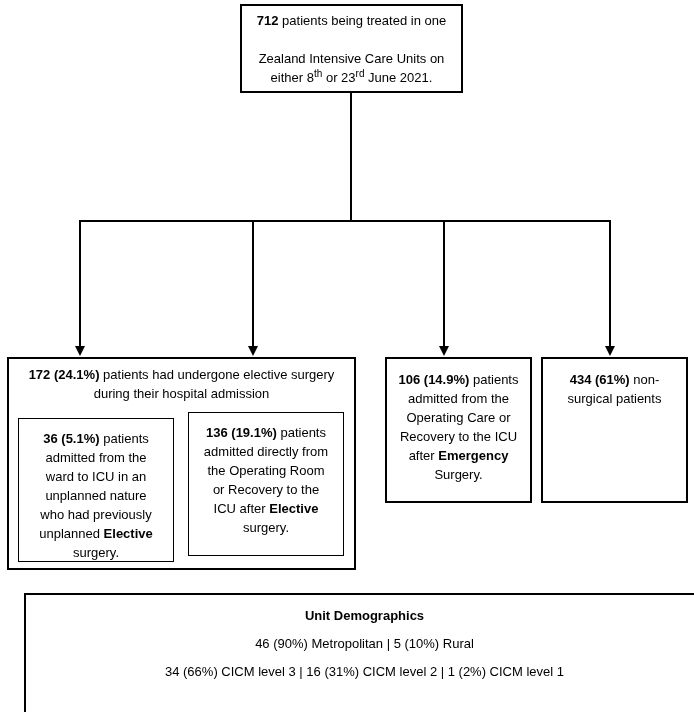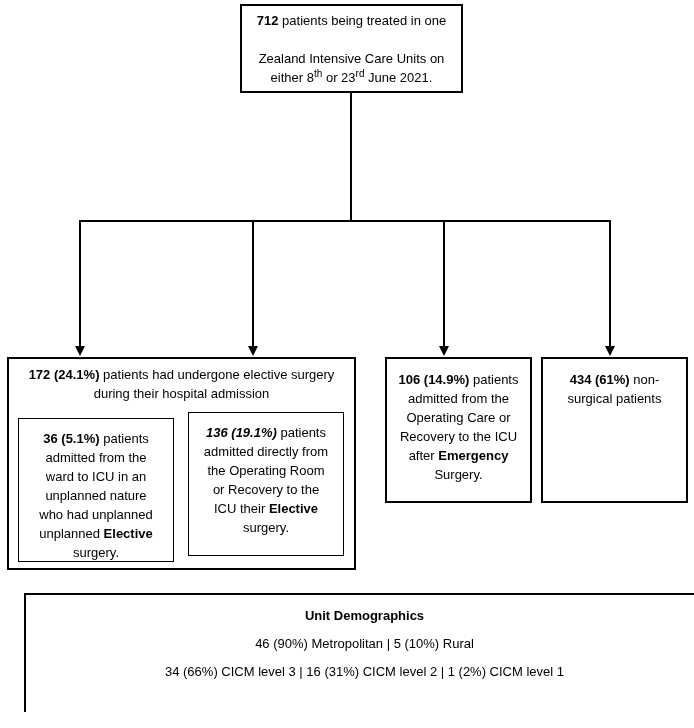--- a/index.html
+++ b/index.html
@@ -118,25 +118,25 @@
   <div class="arrowhead head-1"></div>
   <div class="arrowhead head-2"></div>
   <div class="arrowhead head-3"></div>
   <div class="arrowhead head-4"></div>
 
   <div class="box elective-box">
     <div class="txt"><span style="font-weight: bold;">172 (24.1%)</span><span> patients had undergone elective surgery</span><br><span>during their hospital admission</span></div>
   </div>
 
   <div class="box subbox ward-subbox">
-    <div class="txt"><span style="font-weight: bold;">36 (5.1%)</span><span> patients</span><br><span>admitted from the</span><br><span>ward to ICU in an</span><br><span>unplanned nature</span><br><span>who had unplanned</span><br><span>unplanned </span><span style="font-weight: bold;">Elective</span><br><span>surgery.</span></div>
+    <div class="txt"><span style="font-weight: bold;">36 (5.1%)</span><span> patients</span><br><span>admitted from the</span><br><span>ward to ICU in an</span><br><span>unplanned nature</span><br><span>who had previously</span><br><span>unplanned </span><span style="font-weight: bold;">Elective</span><br><span>surgery.</span></div>
   </div>
 
   <div class="box subbox or-subbox">
-    <div class="txt"><span style="font-weight: bold; font-style: italic;">136 (19.1%)</span><span> patients</span><br><span>admitted directly from</span><br><span>the Operating Room</span><br><span>or Recovery to the</span><br><span>ICU their </span><span style="font-weight: bold;">Elective</span><br><span>surgery.</span></div>
+    <div class="txt"><span style="font-weight: bold;">136 (19.1%)</span><span> patients</span><br><span>admitted directly from</span><br><span>the Operating Room</span><br><span>or Recovery to the</span><br><span>ICU after </span><span style="font-weight: bold;">Elective</span><br><span>surgery.</span></div>
   </div>
 
   <div class="box emergency-box">
     <div class="txt"><span style="font-weight: bold;">106 (14.9%)</span><span> patients</span><br><span>admitted from the</span><br><span>Operating Care or</span><br><span>Recovery to the ICU</span><br><span>after </span><span style="font-weight: bold;">Emergency</span><br><span>Surgery.</span></div>
   </div>
 
   <div class="box nonsurgical-box">
     <div class="txt"><span style="font-weight: bold;">434 (61%)</span><span> non-</span><br><span>surgical patients</span></div>
   </div>
 

